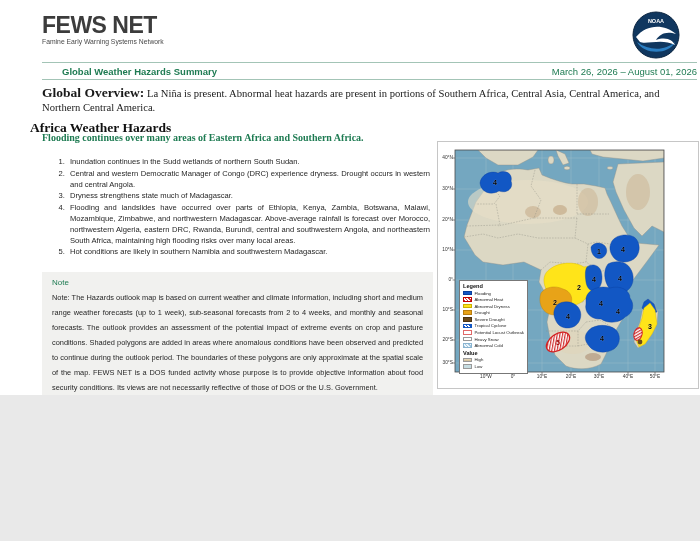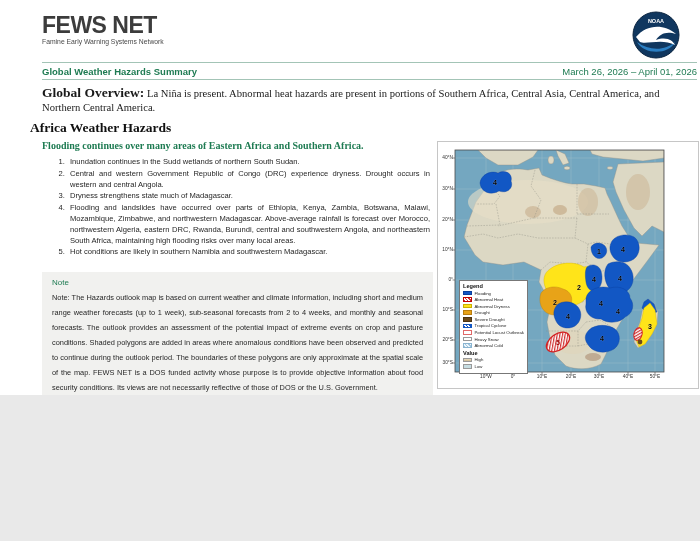--- a/index.html
+++ b/index.html
@@ -8,30 +8,30 @@
 
   
   .fews-logo{position:absolute;left:42px;top:13px;}
   .fews-logo .big{font-size:23px;font-weight:bold;letter-spacing:-0.5px;color:#3c3c3c;line-height:24px;}
   .fews-logo .sub{font-size:6.8px;color:#4a4a4a;margin-top:1px;}
   .noaa-logo{position:absolute;left:632px;top:11px;width:48px;height:48px;}
 
   .titlebar{position:absolute;left:42px;top:62px;width:655px;height:16px;
             border-top:1px solid #a3c4b6;border-bottom:1px solid #a3c4b6;
             display:flex;justify-content:space-between;align-items:center;}
-  .titlebar .t{font-size:9.5px;font-weight:bold;color:#1E7B52;}
+  .titlebar .t{font-size:9.5px;font-weight:bold;color:#1E7B52;margin-left:20px;}
   .titlebar .d{font-size:9.5px;color:#1E7B52;}
 
   
   .overview{position:absolute;left:42px;top:86px;width:634px;
             font-family:"Liberation Serif",serif;font-size:10.6px;line-height:13.5px;color:#1a1a1a;}
   .overview b{font-size:13.5px;text-align:center;}
   .africa-title{position:absolute;left:30px;top:120px;font-family:"Liberation Serif",serif;
                 font-size:13.5px;font-weight:bold;color:#111;}
-  .africa-sub{position:absolute;left:42px;top:140px;font-family:"Liberation Serif",serif;
+  .africa-sub{position:absolute;left:42px;top:132px;font-family:"Liberation Serif",serif;
               font-size:10px;font-weight:bold;color:#1E7B52;}
   .hazard-list{position:absolute;left:42px;top:153px;width:392px;}
   .hazard-list ol{margin:4px;padding-left:21px;font-size:7.6px;line-height:10.8px;
                   text-align:justify;color:#262626;}
   .hazard-list li{margin-bottom:1px;padding-left:3px;}
 
   
   .note-box{position:absolute;left:42px;top:272px;width:391px;box-sizing:border-box;
             background:#F1F1EF;padding:6px 10px 7px 10px;}
   .note-box .nt{font-size:8px;font-weight:normal;color:#1E7B52;margin-bottom:3px;}
@@ -85,32 +85,32 @@
     <svg viewBox="0 0 48 48" width="48" height="48">
       <circle cx="24" cy="24" r="23" fill="#10375f" stroke="#0a2440" stroke-width="1"></circle>
       <path d="M5,31 C17,40 33,40 43,31 C37,44 12,44 5,31 Z" fill="#2b7fc3"></path>
       <path d="M4,26 C14,14 31,12 44,23 C34,20 28,23 24,29 C35,25 41,30 43,34 C30,27 14,34 8,31 Z" fill="#ffffff"></path>
       <text x="24" y="11.5" text-anchor="middle" font-size="5.5" font-family="Liberation Sans, sans-serif" fill="#fff" font-weight="bold">NOAA</text>
     </svg>
   </div>
 
   <div class="titlebar">
     <span class="t">Global Weather Hazards Summary</span>
-    <span class="d">March 26, 2026 – April 01, 2026</span>
+    <span class="d">March 26, 2026 – August 01, 2026</span>
   </div>
 
   <div class="overview"><b>Global Overview:</b><span> La Niña is present. Abnormal heat hazards are present in portions of Southern Africa, Central Asia, Central America, and Northern Central America.</span></div>
 
   <div class="africa-title">Africa Weather Hazards</div>
   <div class="africa-sub">Flooding continues over many areas of Eastern Africa and Southern Africa.</div>
 
   <div class="hazard-list">
     <ol>
         <li>Inundation continues in the Sudd wetlands of northern South Sudan.</li>
-        <li>Central and western Government Republic of Congo (DRC) experience dryness. Drought occurs in western and central Angola.</li>
+        <li>Central and western Democratic Manager of Congo (DRC) experience dryness. Drought occurs in western and central Angola.</li>
         <li>Dryness strengthens state much of Madagascar.</li>
         <li>Flooding and landslides have occurred over parts of Ethiopia, Kenya, Zambia, Botswana, Malawi, Mozambique, Zimbabwe, and northwestern Madagascar. Above-average rainfall is forecast over Morocco, northwestern Algeria, eastern DRC, Rwanda, Burundi, central and southwestern Angola, and northeastern South Africa, maintaining high flooding risks over many local areas.</li>
         <li>Hot conditions are likely in southern Namibia and southwestern Madagascar.</li>
       </ol>
   </div>
 
   <div class="note-box">
     <div class="nt">Note</div>
     <div class="nb">Note: The Hazards outlook map is based on current weather and climate information, including short and medium range weather forecasts (up to 1 week), sub-seasonal forecasts from 2 to 4 weeks, and monthly and seasonal forecasts. The outlook provides an assessment of the potential impact of extreme events on crop and pasture conditions. Shaded polygons are added in areas where anomalous conditions have been observed and predicted to continue during the outlook period. The boundaries of these polygons are only approximate at the spatial scale of the map. FEWS NET is a DOS funded activity whose purpose is to provide objective information about food security conditions. Its views are not necessarily reflective of those of DOS or the U.S. Government.</div>
   </div>

